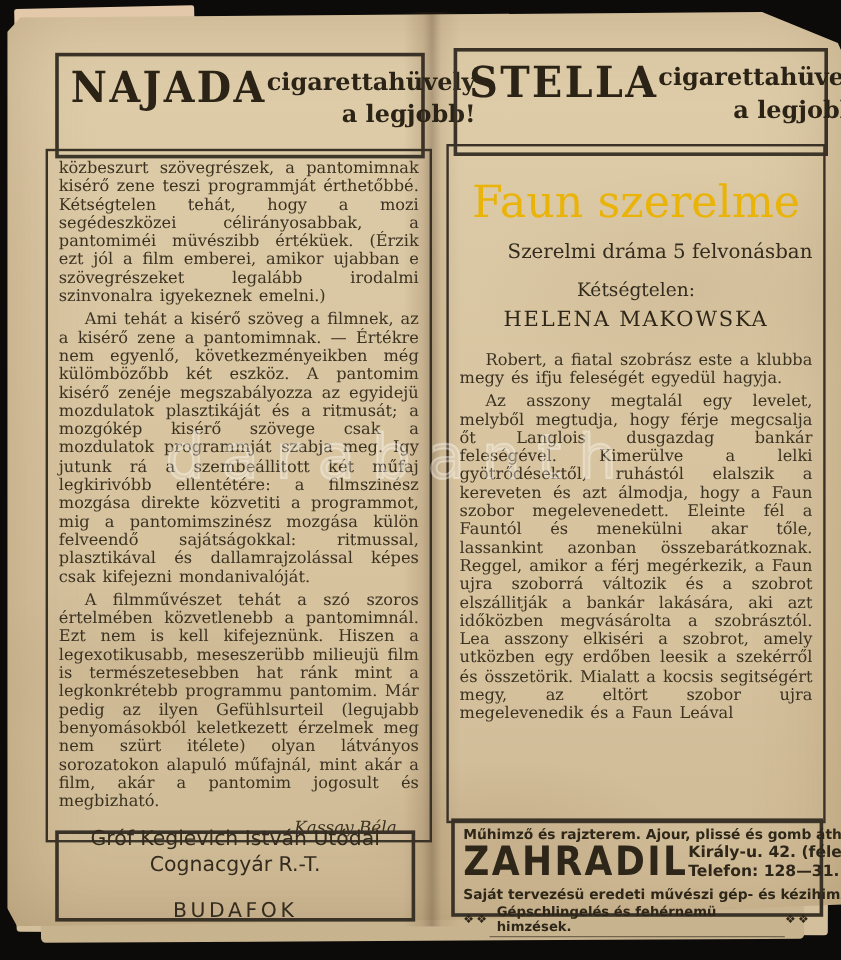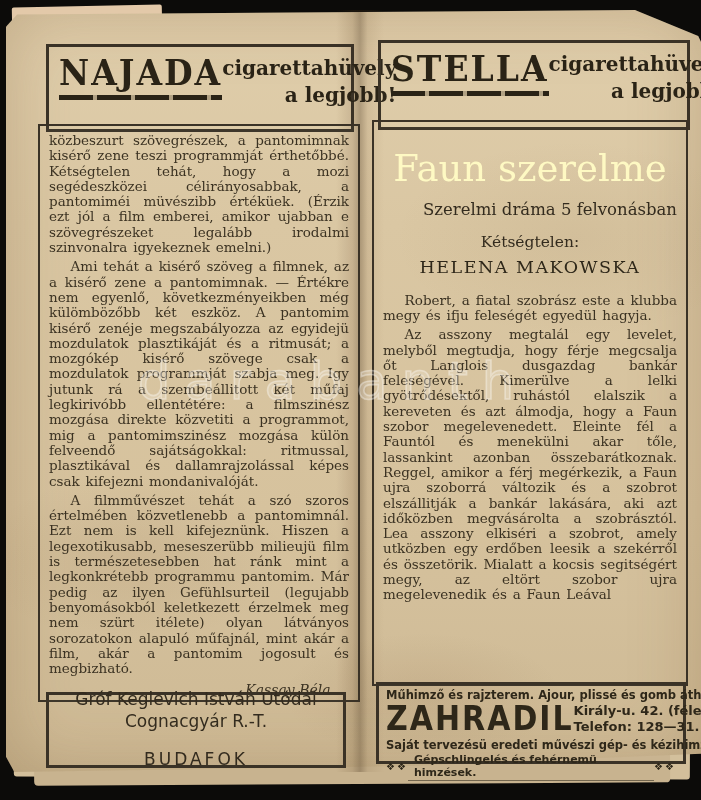--- a/index.html
+++ b/index.html
@@ -33,38 +33,38 @@
     position:absolute;left:336px;top:10px;width:48px;height:762px;pointer-events:none;
     background:linear-gradient(90deg,transparent 0%,rgba(95,68,36,.16) 34%,
       rgba(62,42,20,.30) 50%,rgba(120,92,58,.12) 66%,transparent 100%);
   }
   
   .inkbox{position:absolute;border:3px solid #3a3226;color:#332b1e;background:rgba(255,255,255,.02);}
   .thinbox{border-width:2px;}
 
   
   .cig-ad{display:flex;align-items:flex-start;justify-content:space-between;padding:8px 10px 4px 10px;}
-  .cig-brand-wrap{display:flex;flex-direction:column;}
+  .cig-brand-wrap{display:flex;flex-direction:row;}
   .cig-brand{font-weight:bold;font-size:33px;line-height:1.05;letter-spacing:2px;color:#27211662;
     color:#2a2316;transform:scaleY(1.08);transform-origin:top left;white-space:nowrap;}
   .cig-underline{height:5px;margin-top:5px;
     background:repeating-linear-gradient(90deg,#2a2316 0 34px,rgba(42,35,22,.25) 34px 38px);}
   .cig-right{display:flex;flex-direction:column;align-items:flex-end;text-align:right;
     font-weight:bold;font-size:20px;line-height:1.35;color:#2a2316;}
 
   
   .bodybox{overflow:hidden;padding:7px 9px;}
   .article p{margin:0 0 4px 0;font-size:13.5px;line-height:15.3px;text-align:justify;
     word-spacing:1.5px;color:#3b3222;}
   .article p + p{text-indent:1.6em;}
   .article p.indent-first{text-indent:1.6em;}
   .signature{text-align:right;font-style:italic;font-size:14px;margin-top:6px;padding-right:14px;color:#3b3222;}
 
   
-  .film-title{text-align:center;font-size:37px;line-height:1.1;margin:20px 0 10px 0;color:#fef9c3;}
+  .film-title{text-align:center;font-size:37px;line-height:1.1;margin:20px 0 10px 0;color:#eab308;}
   .film-subtitle{text-align:right;font-size:16.5px;margin:0 0 14px 0;color:#332b1e;}
   .film-starlabel{text-align:center;font-size:15.5px;margin:0 0 6px 0;color:#332b1e;}
   .film-star{text-align:center;font-size:17.5px;letter-spacing:1.5px;margin:0 0 16px 0;color:#2e2719;}
 
   
   .cognac{display:flex;flex-direction:column;justify-content:center;text-align:center;
     font-family:"DejaVu Sans", sans-serif;font-size:17px;line-height:1.28;color:#332b1e;padding:4px 2px;}
   .cognac .l3{letter-spacing:3px;margin-top:17px;}
 
   

